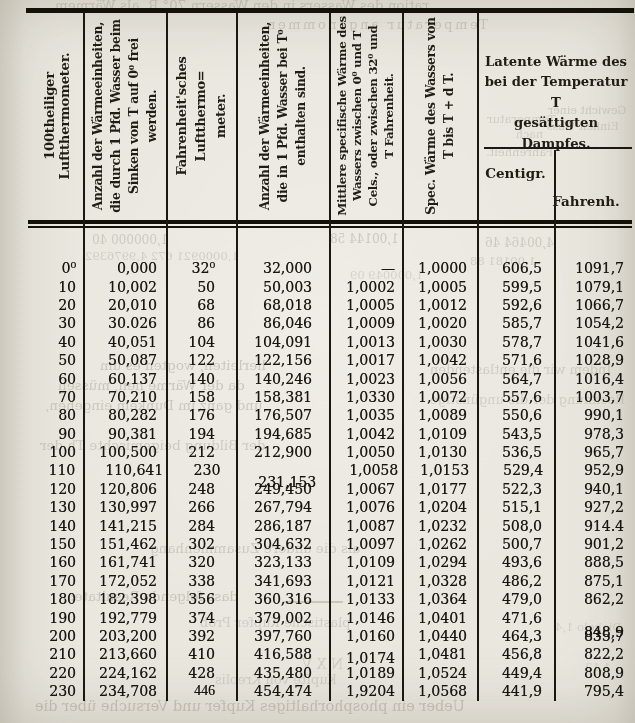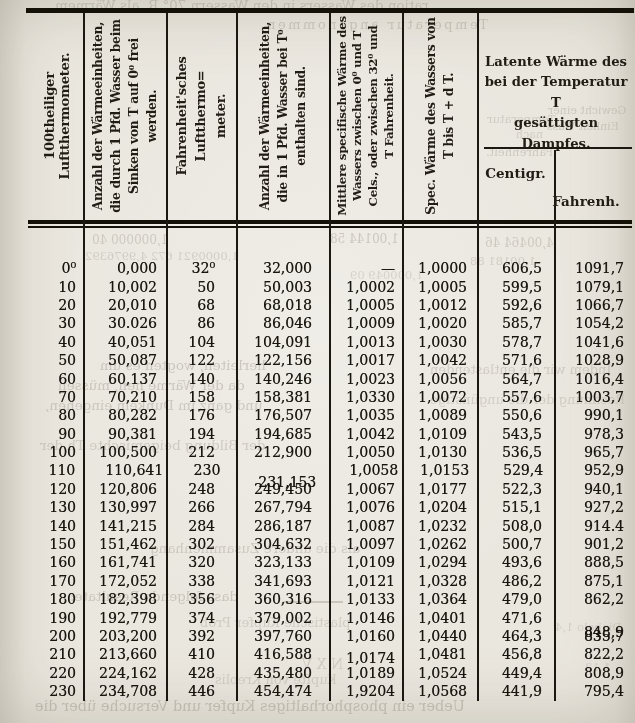--- a/index.html
+++ b/index.html
@@ -365,21 +365,21 @@
           <div class="tcell" style="width: 70px; padding-right: 21px;">428</div>
           <div class="tcell" style="width: 93px; padding-right: 17px;">435,480</div>
           <div class="tcell" style="width: 73px; padding-right: 7px;">1,0189</div>
           <div class="tcell" style="width: 75px; padding-right: 10px;">1,0524</div>
           <div class="tcell" style="width: 76px; padding-right: 11px;">449,4</div>
           <div class="tcell" style="width: 79px; padding-right: 8px;">808,9</div>
         </div>
         <div class="trow">
           <div class="tcell" style="width: 54px; padding-right: 7px;">230</div>
           <div class="tcell" style="width: 83px; padding-right: 9px;">234,708</div>
-          <div class="tcell" style="width: 70px; padding-right: 21px;">446</div>
+          <div class="tcell" style="width: 70px; padding-right: 21px; font-family: Liberation Serif, serif;">446</div>
           <div class="tcell" style="width: 93px; padding-right: 17px;">454,474</div>
           <div class="tcell" style="width: 73px; padding-right: 7px;">1,9204</div>
           <div class="tcell" style="width: 75px; padding-right: 10px;">1,0568</div>
           <div class="tcell" style="width: 76px; padding-right: 11px;">441,9</div>
           <div class="tcell" style="width: 79px; padding-right: 8px;">795,4</div>
         </div>
       </div>
 
   </div>
 </div>

